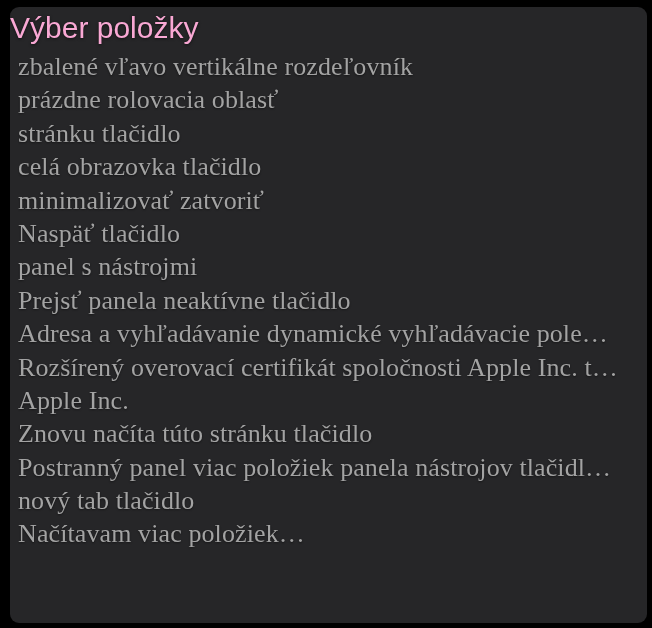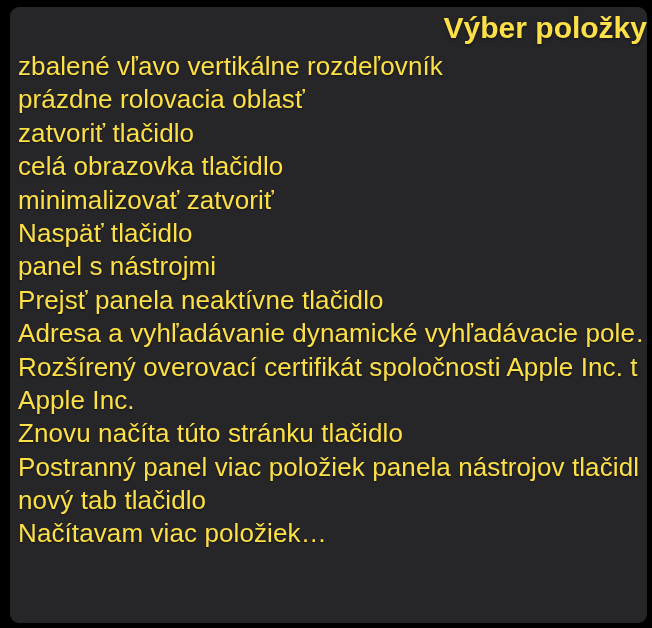--- a/index.html
+++ b/index.html
@@ -25,54 +25,55 @@
     height: 616px;
     background: #262628;
     border-radius: 9px;
     box-sizing: border-box;
     overflow: hidden;
   }
   .panel-title {
     margin-top: 2px;
     height: 38px;
     line-height: 38px;
-    text-align: right;
+    text-align: left;
     font-size: 30px;
-    font-weight: bold;
-    color: #fde047;
+    font-weight: normal;
+    color: #f9a8d4;
     text-shadow: 0 1px 3px rgba(0,0,0,0.55);
     white-space: nowrap;
   }
   .item-list {
     margin-top: 3px;
     padding-left: 8px;
     padding-right: 6px;
   }
   .row {
     height: 33.4px;
     line-height: 33.4px;
     font-size: 26px;
     font-weight: 400;
-    color: #fde047;
+    color: #a3a3a3;
     text-shadow: 0 1px 2px rgba(0,0,0,0.45);
     white-space: nowrap;
     overflow: hidden;
     letter-spacing: 0.1px;
+    font-family: Liberation Serif, serif;
   }
 </style>
 </head>
 <body>
 
 <div class="stage">
   <div class="panel">
     <div class="panel-title">Výber položky</div>
     <div class="item-list">
         <div class="row">zbalené vľavo vertikálne rozdeľovník</div>
         <div class="row">prázdne rolovacia oblasť</div>
-        <div class="row">zatvoriť tlačidlo</div>
+        <div class="row">stránku tlačidlo</div>
         <div class="row">celá obrazovka tlačidlo</div>
         <div class="row">minimalizovať zatvoriť</div>
         <div class="row">Naspäť tlačidlo</div>
         <div class="row">panel s nástrojmi</div>
         <div class="row">Prejsť panela neaktívne tlačidlo</div>
         <div class="row">Adresa a vyhľadávanie dynamické vyhľadávacie pole…</div>
         <div class="row">Rozšírený overovací certifikát spoločnosti Apple Inc. t…</div>
         <div class="row">Apple Inc.</div>
         <div class="row">Znovu načíta túto stránku tlačidlo</div>
         <div class="row">Postranný panel viac položiek panela nástrojov tlačidl…</div>

